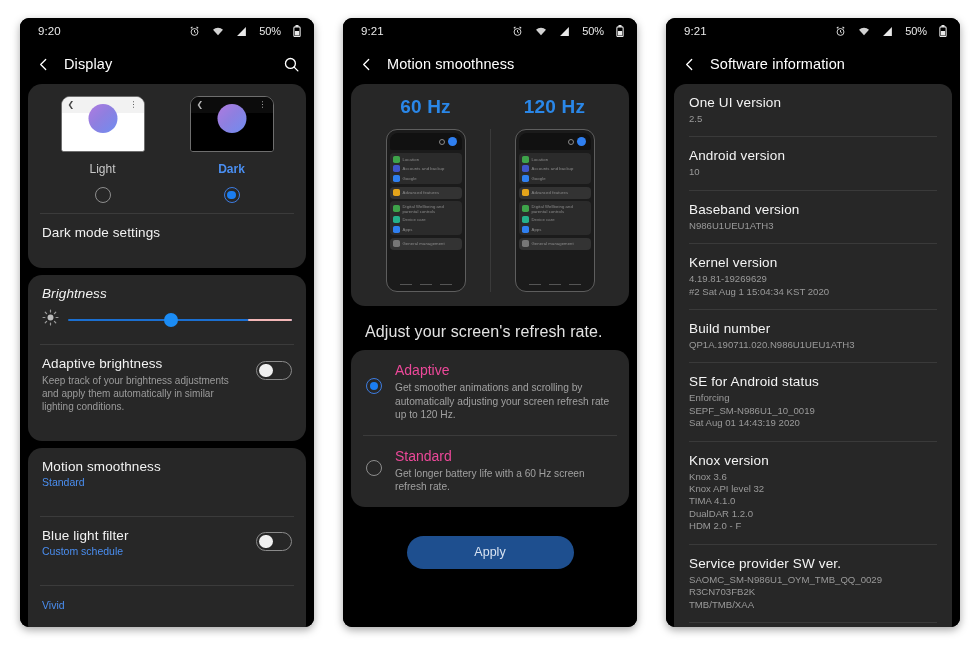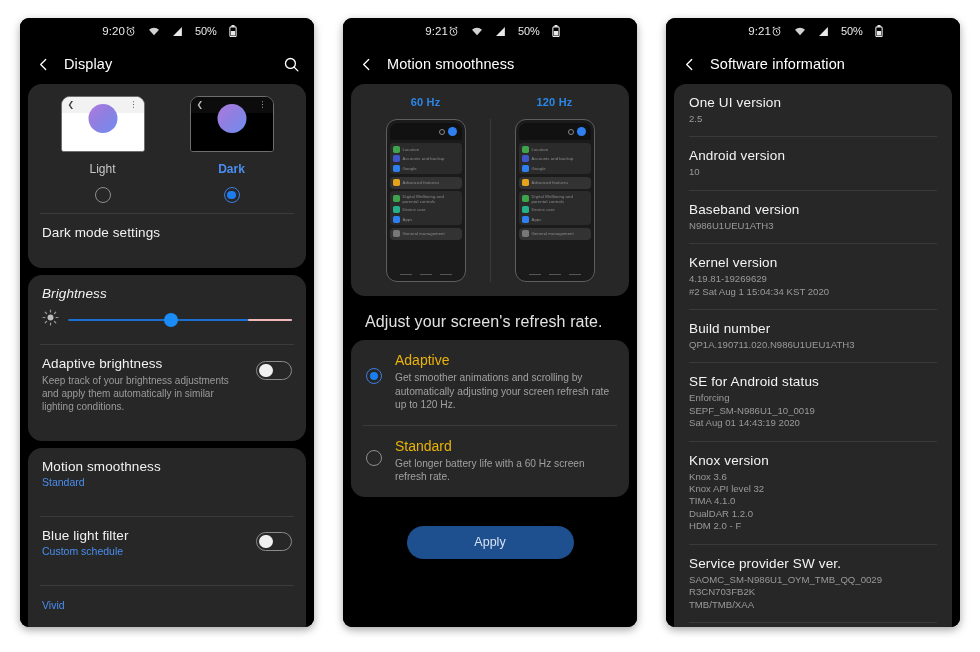--- a/index.html
+++ b/index.html
@@ -27,21 +27,21 @@
     box-shadow: 0 3px 9px rgba(0,0,0,0.35);
     display: flex;
     flex-direction: column;
   }
   
   .statusbar {
     height: 26px;
     flex: 0 0 26px;
     display: flex;
     align-items: center;
-    justify-content: center;
+    justify-content: space-between;
     padding: 0 13px 0 18px;
     background: #000;
     color: #e9e9e9;
     font-size: 11.5px;
     letter-spacing: .1px;
   }
   .sb-right { display: flex; align-items: center; gap: 12px; }
   .sb-right svg { display: block; }
   .sb-batt { font-size: 11px; letter-spacing: -.1px; }
   
@@ -142,21 +142,21 @@
   .track { position: absolute; top: 6px; left: 0; right: 0; height: 2.6px; border-radius: 2px; background: #1b6fd0; }
   .track-end { position: absolute; top: 6px; right: 0; width: 44px; height: 2.6px; border-radius: 2px; background: #f2b6b6; }
   .thumb {
     position: absolute; top: 0px; left: 43%;
     width: 14px; height: 14px; border-radius: 50%;
     background: #1b8cf5; cursor: pointer;
   }
   
   .hz-card { padding: 12px 10px 14px 10px; position: relative; }
   .hz-head { display: flex; }
-  .hz-head > div { flex: 1; text-align: center; color: #2a87e8; font-size: 11px; font-weight: 700; letter-spacing: .2px; }
+  .hz-head > div { flex: 1; text-align: center; color: #2a87e8; font-size: 19px; font-weight: 700; letter-spacing: .2px; }
   .hz-previews { display: flex; margin-top: 11px; position: relative; }
   .hz-previews > div { flex: 1; display: flex; justify-content: center; }
   .hz-sep { position: absolute; left: 50%; top: 0; bottom: 0; width: 1px; background: #3a3a3a; }
   .prev-phone {
     width: 80px; height: 163px;
     border: 1.6px solid #5e5e5e;
     border-radius: 11px;
     background: #1b1b1b;
     padding: 3px;
     display: flex; flex-direction: column;
@@ -172,21 +172,21 @@
   .pp-group.hl { background: #333; }
   .pp-item { display: flex; align-items: center; gap: 3px; }
   .pp-dot { width: 7px; height: 7px; border-radius: 1.8px; flex: 0 0 auto; }
   .pp-txt { font-size: 4.2px; color: #8d8d8d; line-height: 5px; letter-spacing: .1px; }
   .pp-nav { height: 7px; display: flex; align-items: center; justify-content: space-around; padding: 0 6px; }
   .pp-nav span { width: 12px; height: 1.4px; background: #555; display: block; }
   .hz-caption { color: #e2e2e2; font-size: 16px; padding: 10px 14px 9px 14px; letter-spacing: .1px; }
   .opt-row { display: flex; padding: 12px 14px 13px 12px; align-items: flex-start; cursor: pointer; }
   .opt-radio { flex: 0 0 auto; margin: 12px 13px 0 3px; }
   .opt-radio.top { margin-top: 16px; }
-  .opt-title { color: #eab308; font-size: 14px; font-weight: 500; }
+  .opt-title { color: #ec4899; font-size: 14px; font-weight: 500; }
   .opt-desc { color: #a0a0a0; font-size: 10.2px; line-height: 13.5px; margin-top: 3px; }
   .apply-wrap { display: flex; justify-content: center; padding: 22px 0 0 0; }
   .apply-btn {
     width: 167px; height: 33px; border-radius: 17px;
     background: #1e4f8f; color: #d8e3f2;
     font-size: 12.5px; display: flex; align-items: center; justify-content: center;
     border: none; cursor: pointer; font-family: inherit;
   }
   
   .info-card { background: #272727; border-radius: 12px; margin: 0; }

